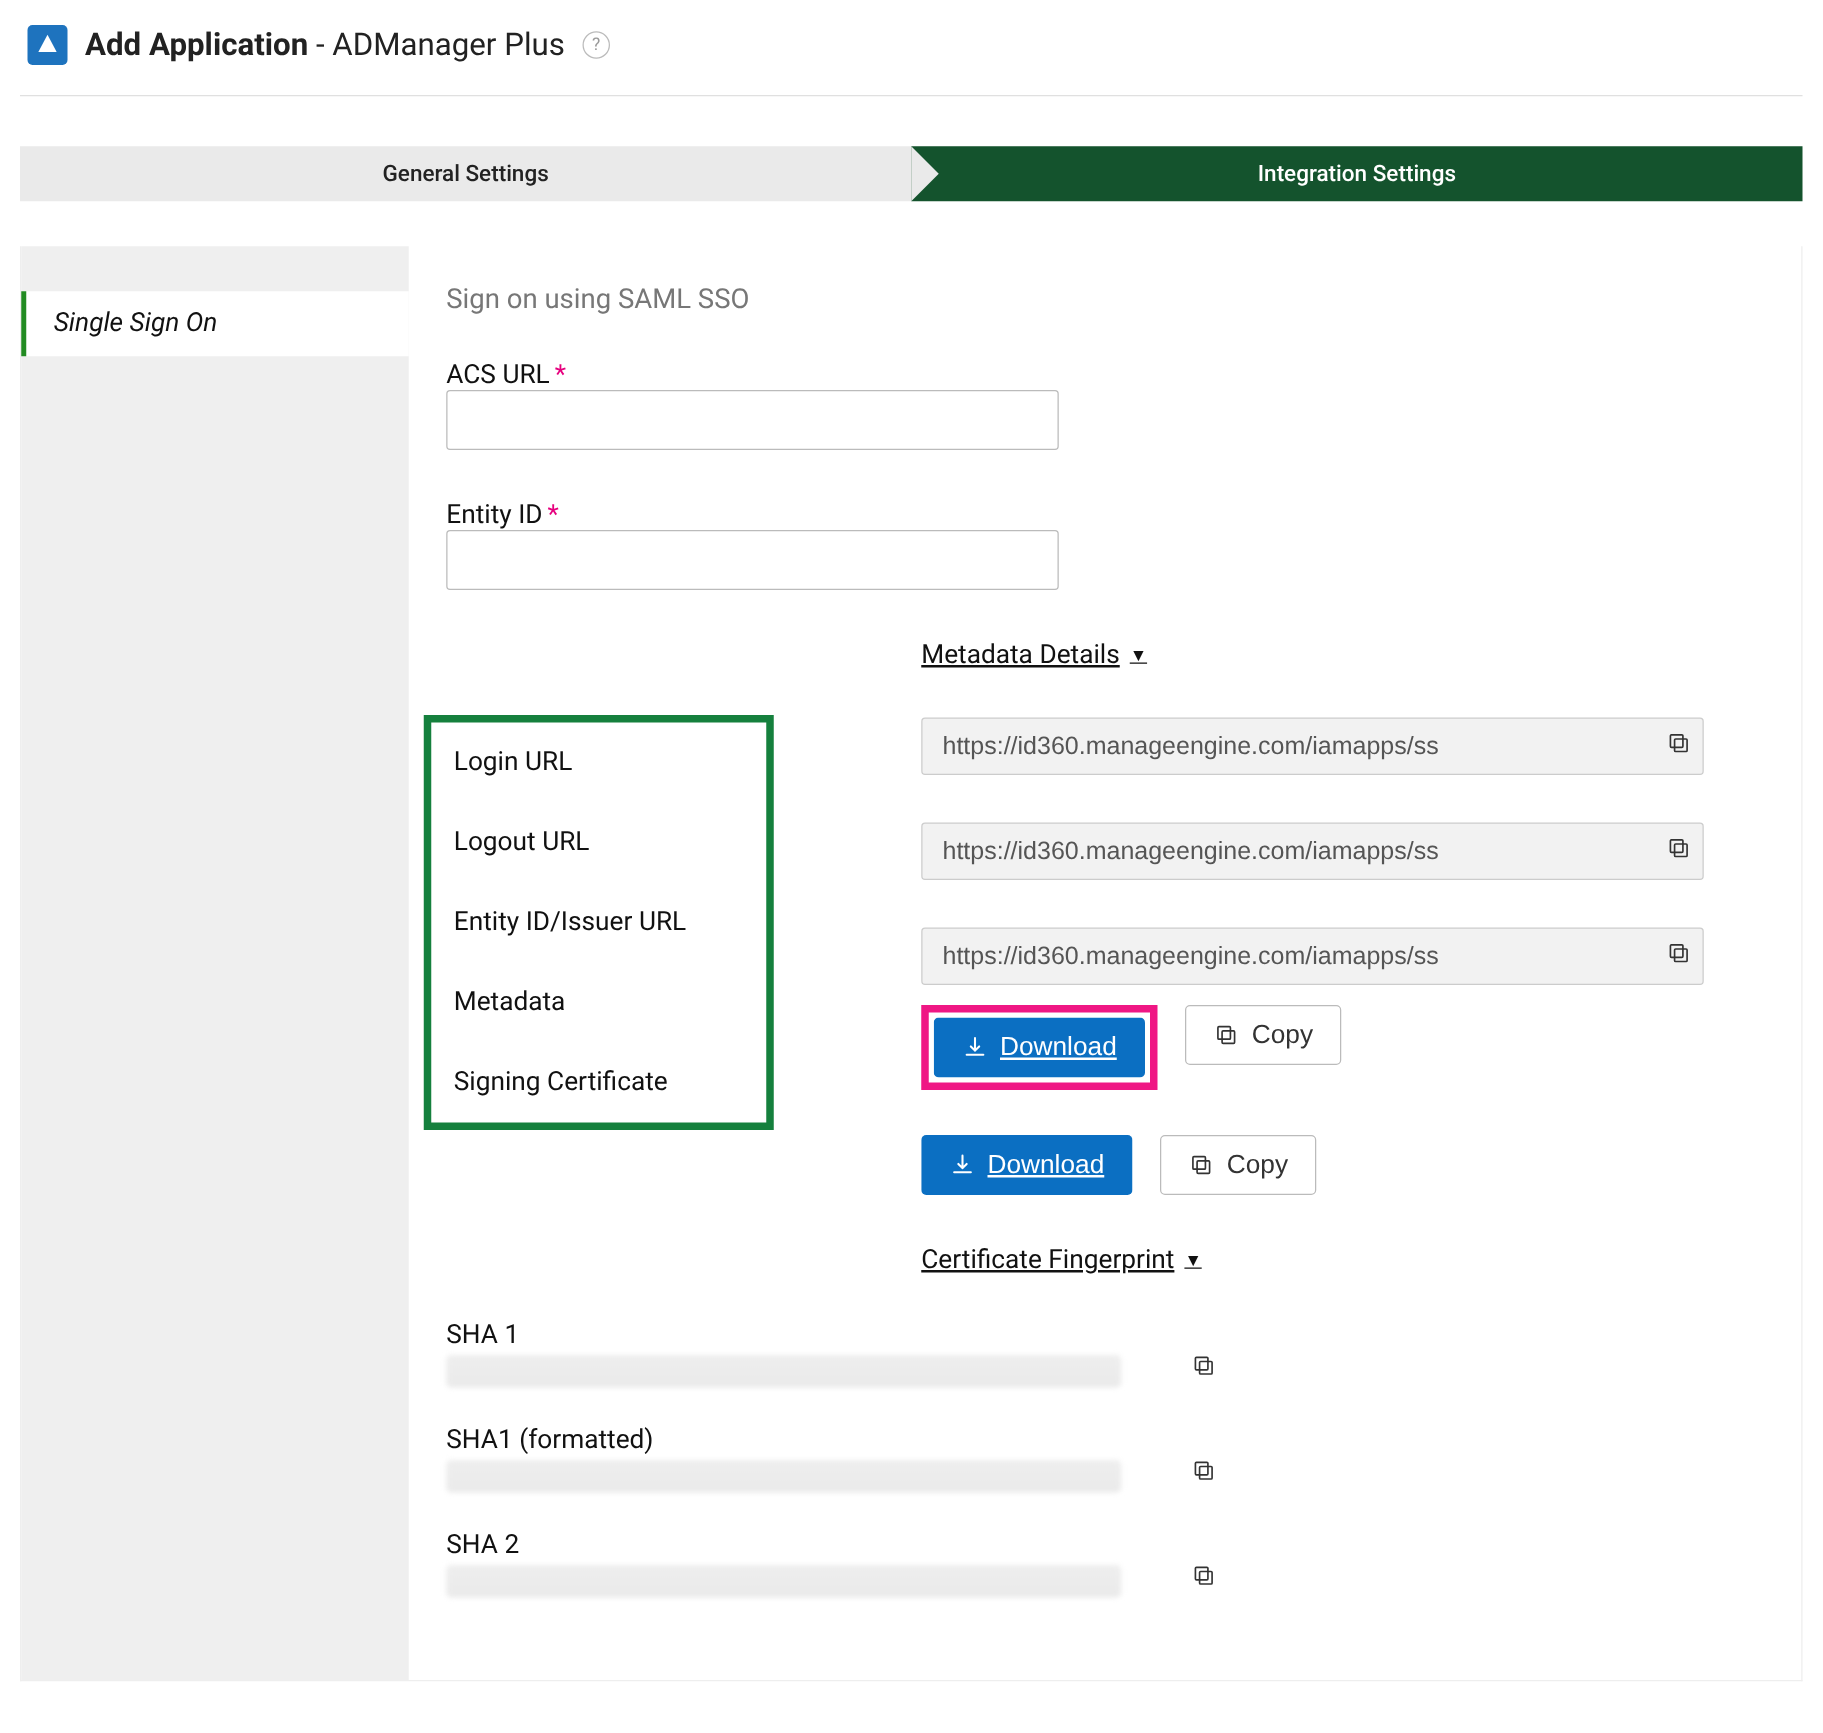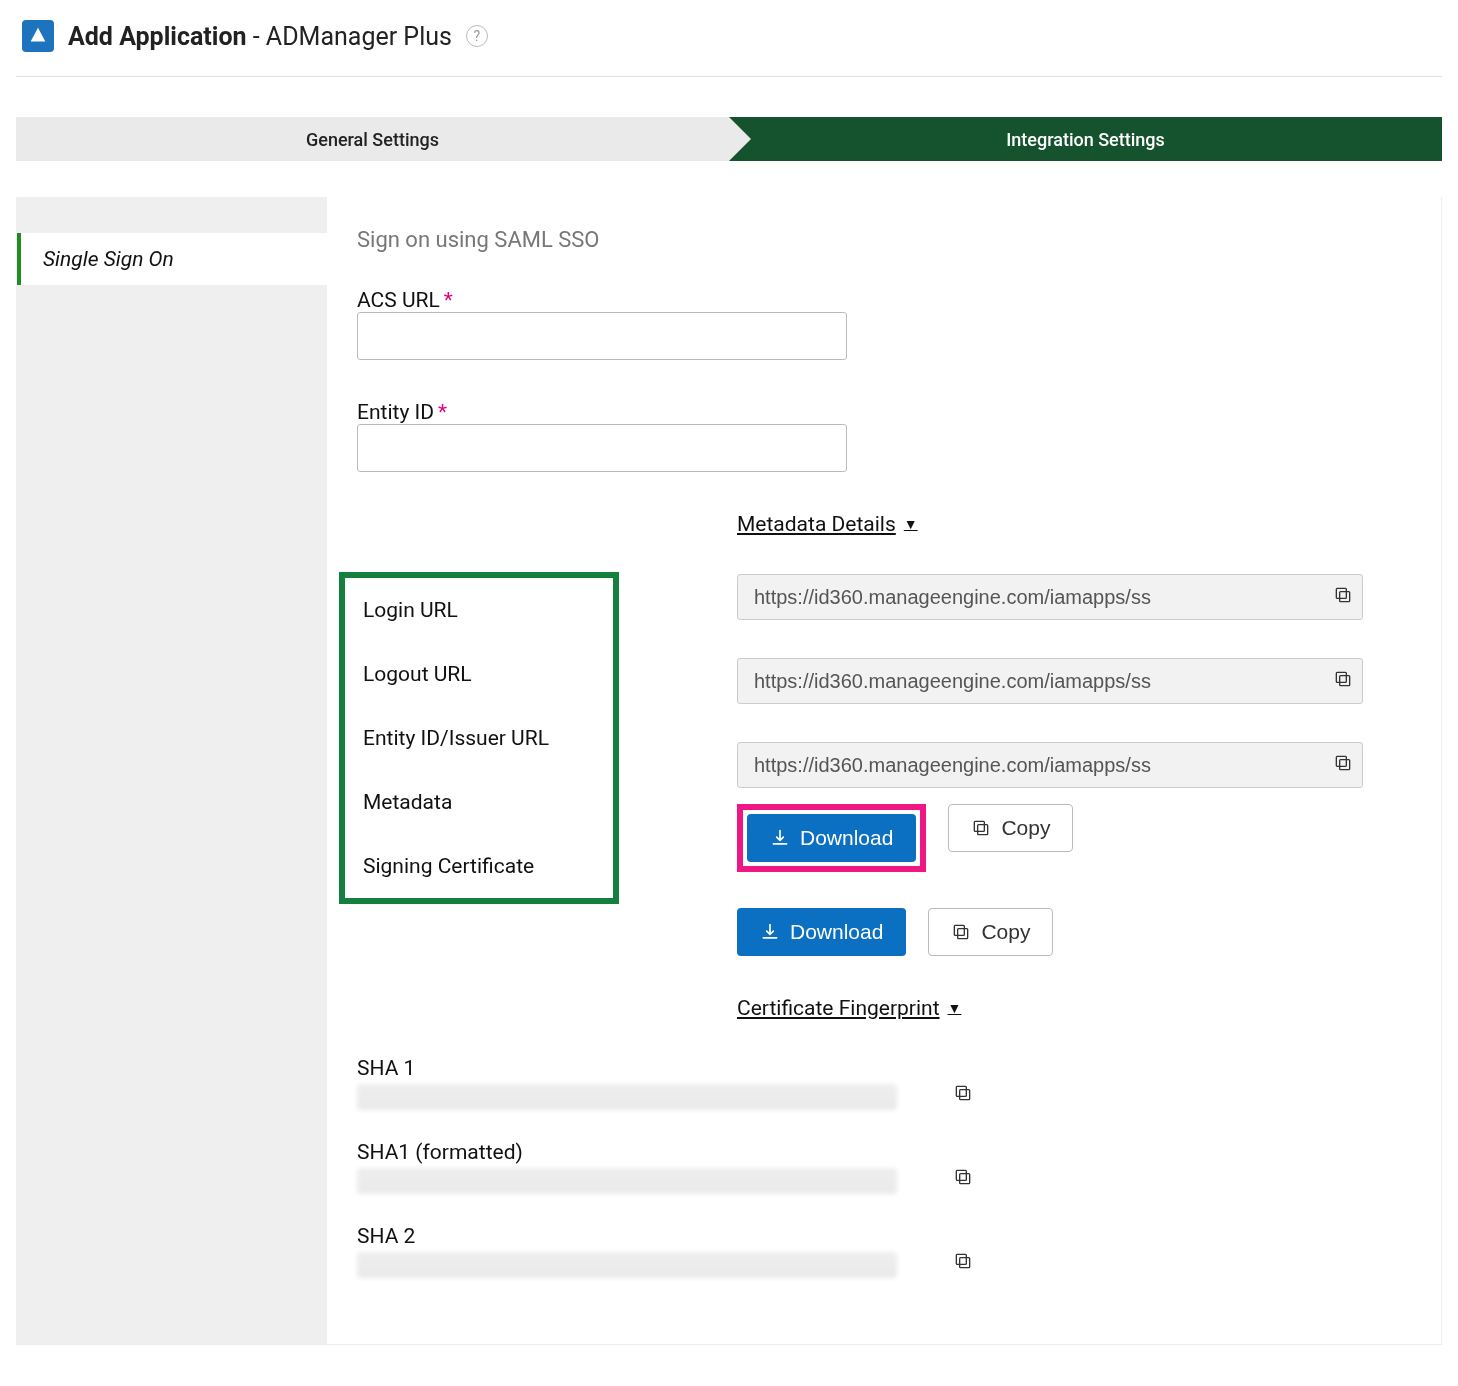--- a/index.html
+++ b/index.html
@@ -38,21 +38,21 @@
   .readonly-wrap { position: relative; width: 626px; }
   input.readonly { width: 626px; height: 46px; border: 1px solid #ccc; background: #f2f2f2; padding: 0 50px 0 16px; font-size: 20px; color: #555; border-radius: 3px; overflow: hidden; text-overflow: ellipsis; }
   .copy-inline { position: absolute; right: 10px; top: 50%; transform: translateY(-50%); cursor: pointer; color: #444; }
   .copy-inline svg, .svg16 { width: 20px; height: 20px; fill: none; stroke: #333; stroke-width: 1.6; }
 
   .section-link { font-size: 21px; color: #111; text-decoration: underline; cursor: pointer; display: inline-flex; align-items: center; margin-bottom: 36px; margin-left: 380px; }
   .section-link .caret { margin-left: 8px; font-size: 14px; }
 
   .btn-row { display: flex; gap: 22px; }
   .btn { display: inline-flex; align-items: center; gap: 10px; height: 48px; padding: 0 22px; font-size: 21px; border-radius: 4px; border: 1px solid transparent; cursor: pointer; }
-  .btn-primary { background: #0b6fc2; color: #fff; }
+  .btn-primary { background: #0b6fc2; color: #fff; text-decoration: underline; }
   .btn-primary svg { width: 20px; height: 20px; fill: #fff; }
   .btn-outline { background: #fff; border: 1px solid #bbb; color: #333; }
   .btn-outline svg { width: 20px; height: 20px; stroke: #333; fill: none; stroke-width: 1.6; }
 
   .callout-labels { border: 6px solid #15803d; padding: 12px 0 12px 18px; margin-left: -18px; width: 280px; }
   .callout-labels .row-lbl { padding: 20px 0; font-size: 21px; }
   .callout-button-wrap { border: 6px solid #ef1784; padding: 4px; display: inline-block; }
 
   .bottom-bar { border-top: 1px solid #e5e5e5; margin-top: 44px; padding: 26px 0 40px 0; display: flex; gap: 20px; }
   .btn-save { background: #228B22; color: #fff; border: none; height: 50px; padding: 0 30px; font-size: 21px; border-radius: 4px; cursor: pointer; }

